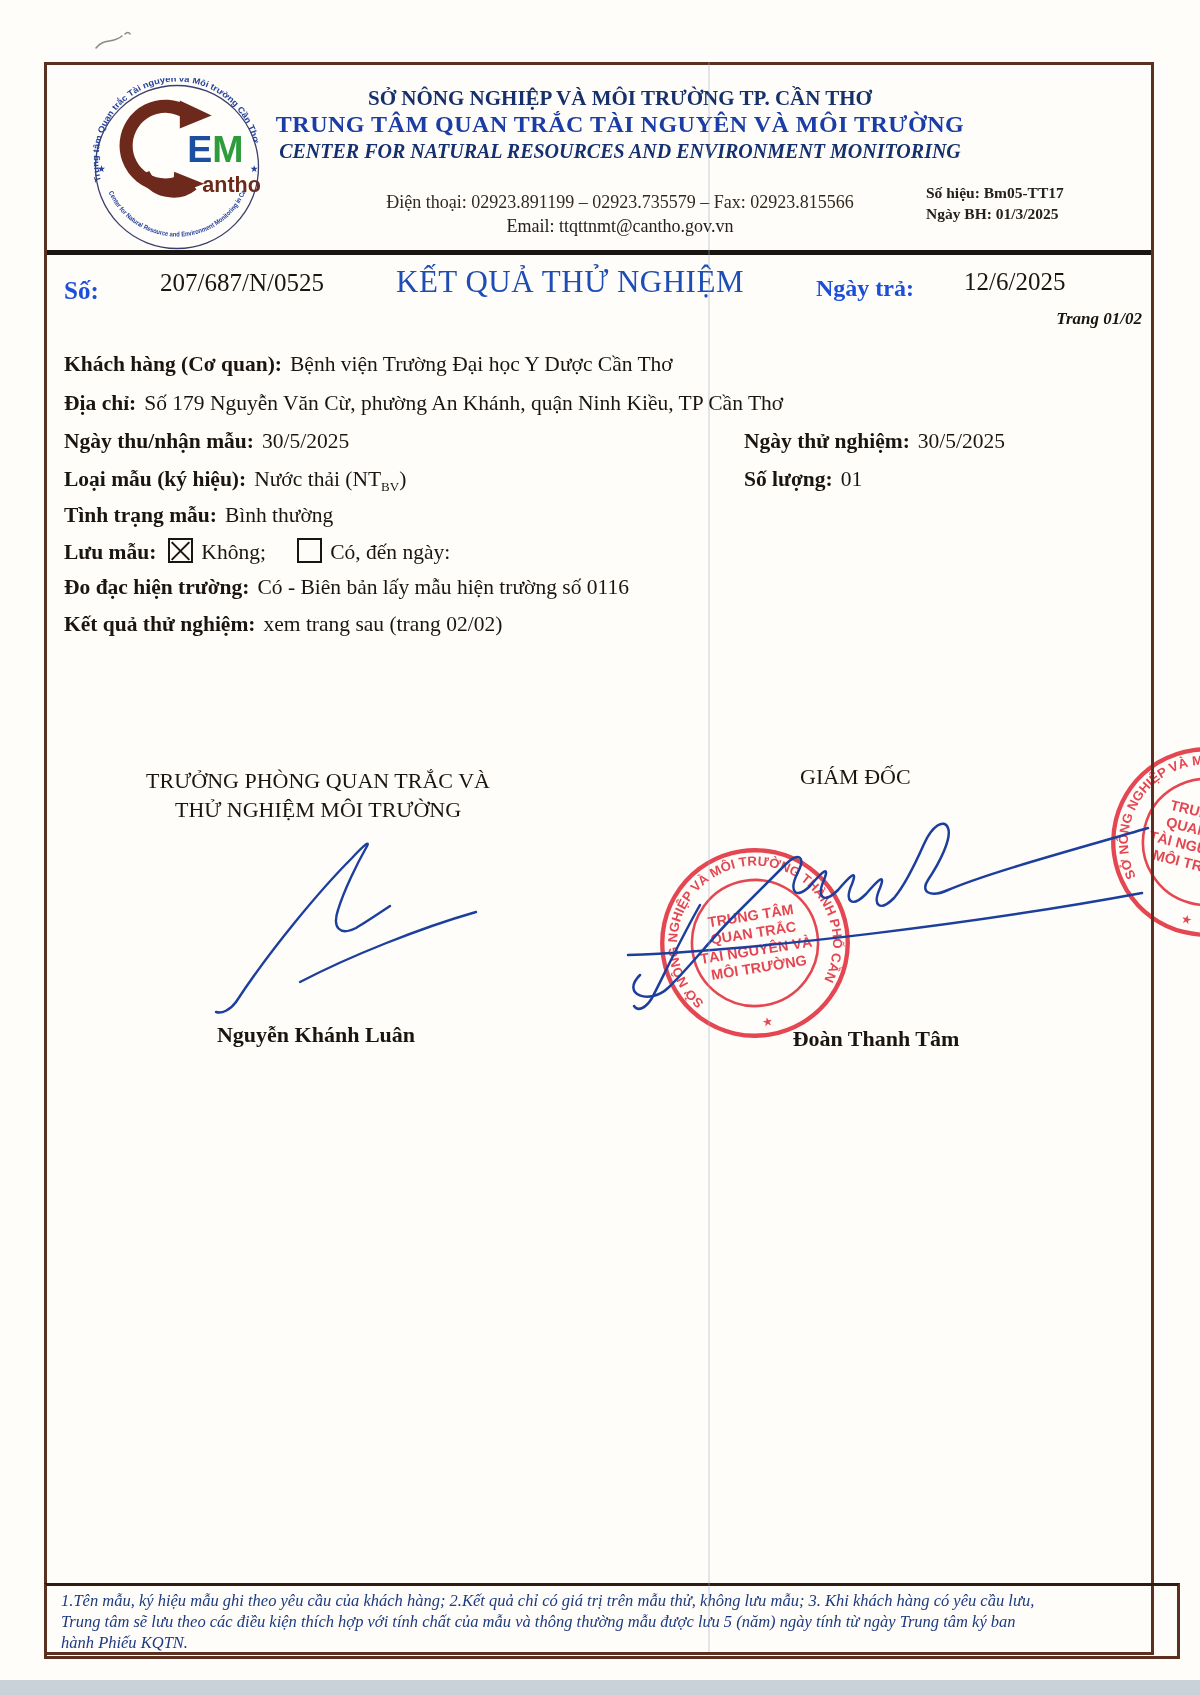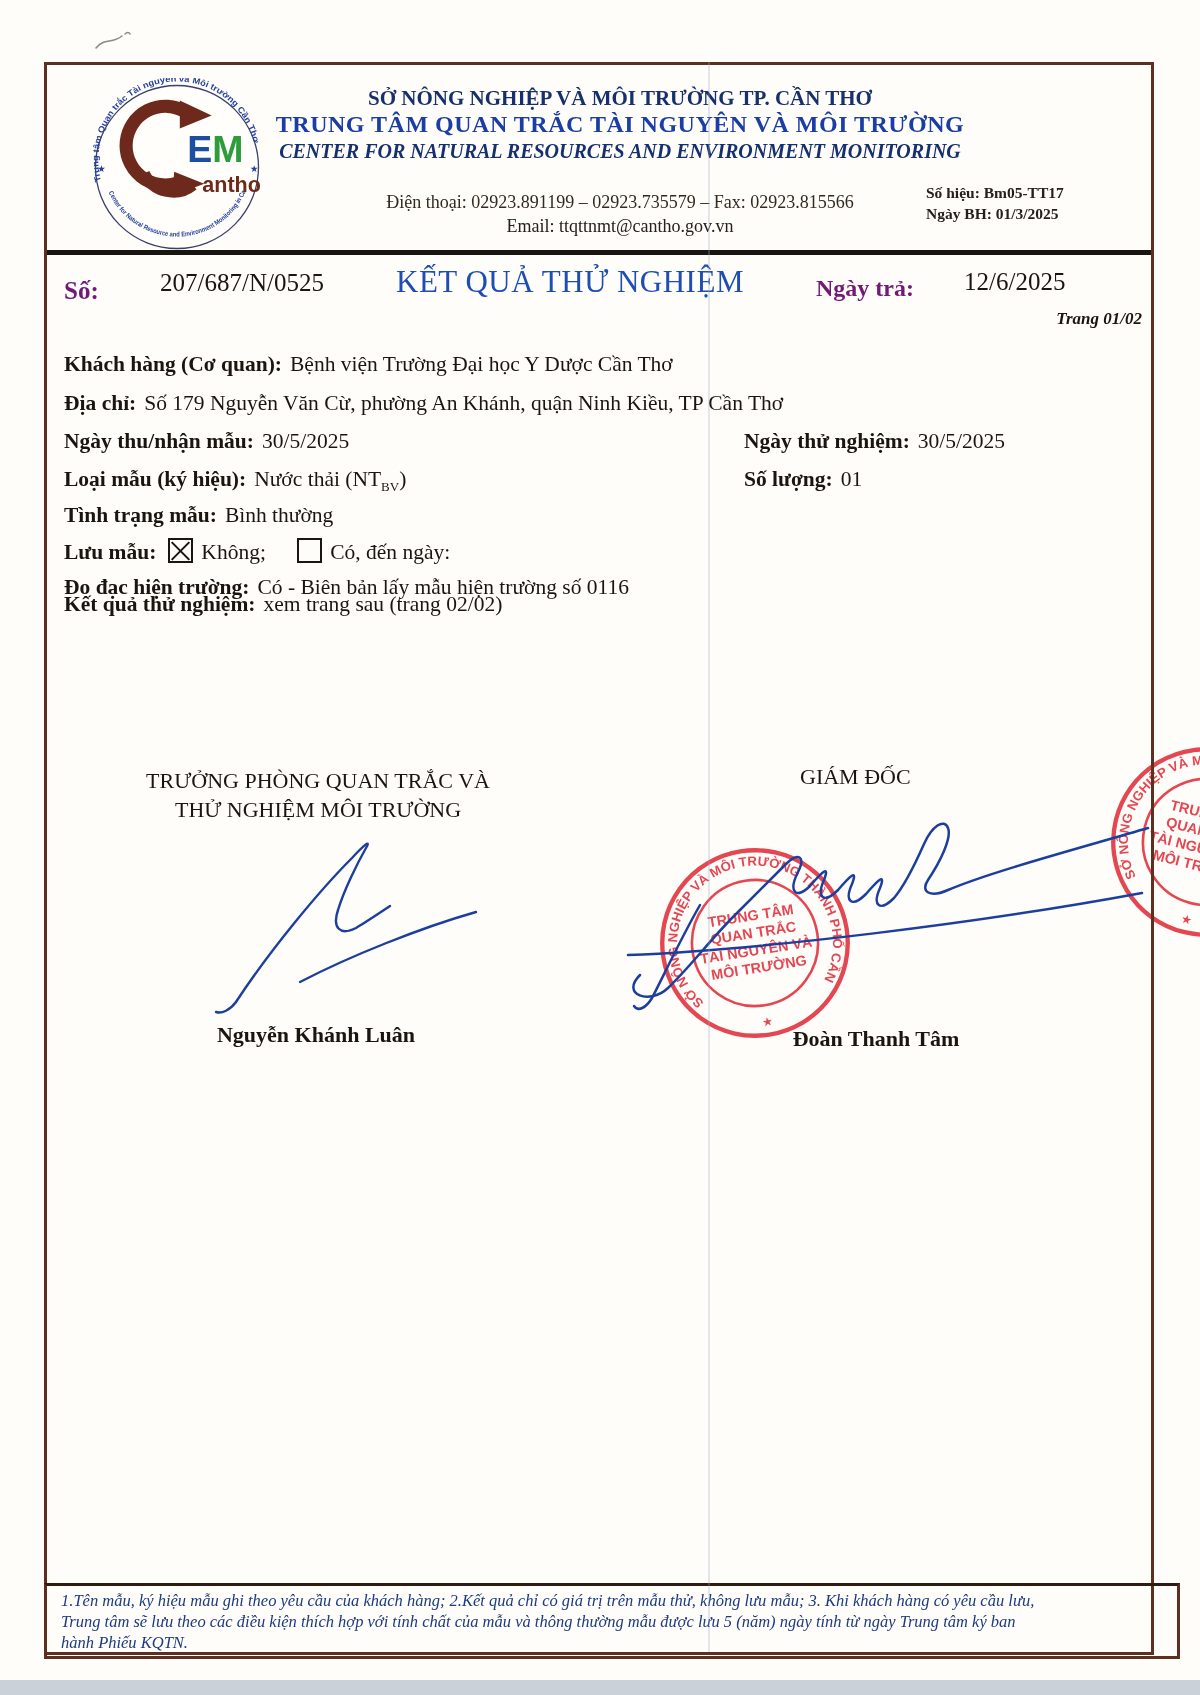--- a/index.html
+++ b/index.html
@@ -19,21 +19,21 @@
   
   .hdr-line{position:absolute;left:200px;width:840px;text-align:center;white-space:nowrap;}
   .hdr-dept{top:86px;font-size:21px;font-weight:bold;color:#16306b;}
   .hdr-vi{top:111px;font-size:24px;font-weight:bold;color:#1b3da6;letter-spacing:.5px;}
   .hdr-en{top:140px;font-size:20px;font-weight:bold;font-style:italic;color:#14306e;}
   .hdr-addr{top:168px;font-size:18px;color:#5a2c1c;font-weight:bold;}
   .hdr-phone{top:192px;font-size:18px;color:#33291f;}
   .hdr-email{top:216px;font-size:18px;color:#26201c;}
   .form-meta{position:absolute;left:898px;top:182px;font-size:15.5px;font-weight:bold;color:#26201c;line-height:21px;white-space:nowrap;margin-left:28px;}
   
-  .t-blue{color:#701a75;font-weight:bold;}
+  .t-blue{color:#1d4ed8;font-weight:bold;}
   .no-label{left:64px;top:277px;font-size:25px;}
   .no-value{left:160px;top:269px;font-size:25px;}
   .doc-title{left:350px;top:264px;width:440px;text-align:center;font-size:31px;font-weight:normal;
              color:#1d4db5;letter-spacing:.5px;white-space:nowrap;}
   .ret-label{left:816px;top:275px;font-size:24px;}
   .ret-value{left:964px;top:268px;font-size:25px;}
   .page-no{left:930px;top:309px;width:212px;text-align:right;font-size:17px;font-weight:bold;font-style:italic;}
   
   .row{position:absolute;left:64px;font-size:21.5px;white-space:nowrap;}
   .lbl{font-weight:bold;margin-right:8px;}
@@ -189,21 +189,21 @@
     <div class="row" style="top:503px;">
       <span class="lbl">Tình trạng mẫu:</span><span>Bình thường</span>
     </div>
     <div class="row" style="top:538px;">
       <span class="lbl">Lưu mẫu:</span><span class="cb checked"></span><span>Không;</span>
       <span class="cb" style="margin-left:26px;"></span><span>Có, đến ngày:</span>
     </div>
     <div class="row" style="top:575px;">
       <span class="lbl">Đo đạc hiện trường:</span><span>Có - Biên bản lấy mẫu hiện trường số 0116</span>
     </div>
-    <div class="row" style="top:592px;">
+    <div class="row" style="top:612px;">
       <span class="lbl">Kết quả thử nghiệm:</span><span>xem trang sau (trang 02/02)</span>
     </div>
 
     <div class="sig-title" style="left:100px;top:766px;width:436px;">
       <div>TRƯỞNG PHÒNG QUAN TRẮC VÀ</div>
       <div>THỬ NGHIỆM MÔI TRƯỜNG</div>
     </div>
     <div class="sig-title" style="left:800px;top:762px;text-align:center;">GIÁM ĐỐC</div>
     <div class="sig-name" style="left:126px;top:1022px;width:380px;">Nguyễn Khánh Luân</div>
     <div class="sig-name" style="left:706px;top:1026px;width:340px;">Đoàn Thanh Tâm</div>

